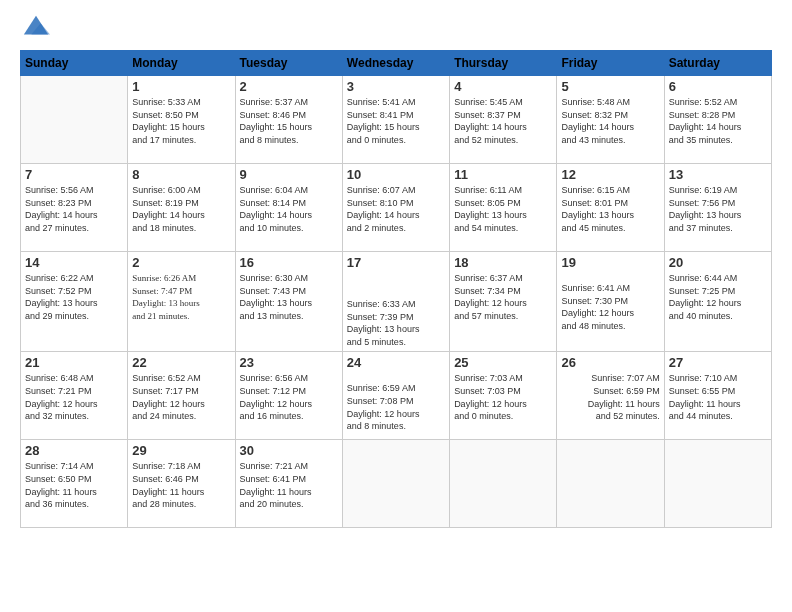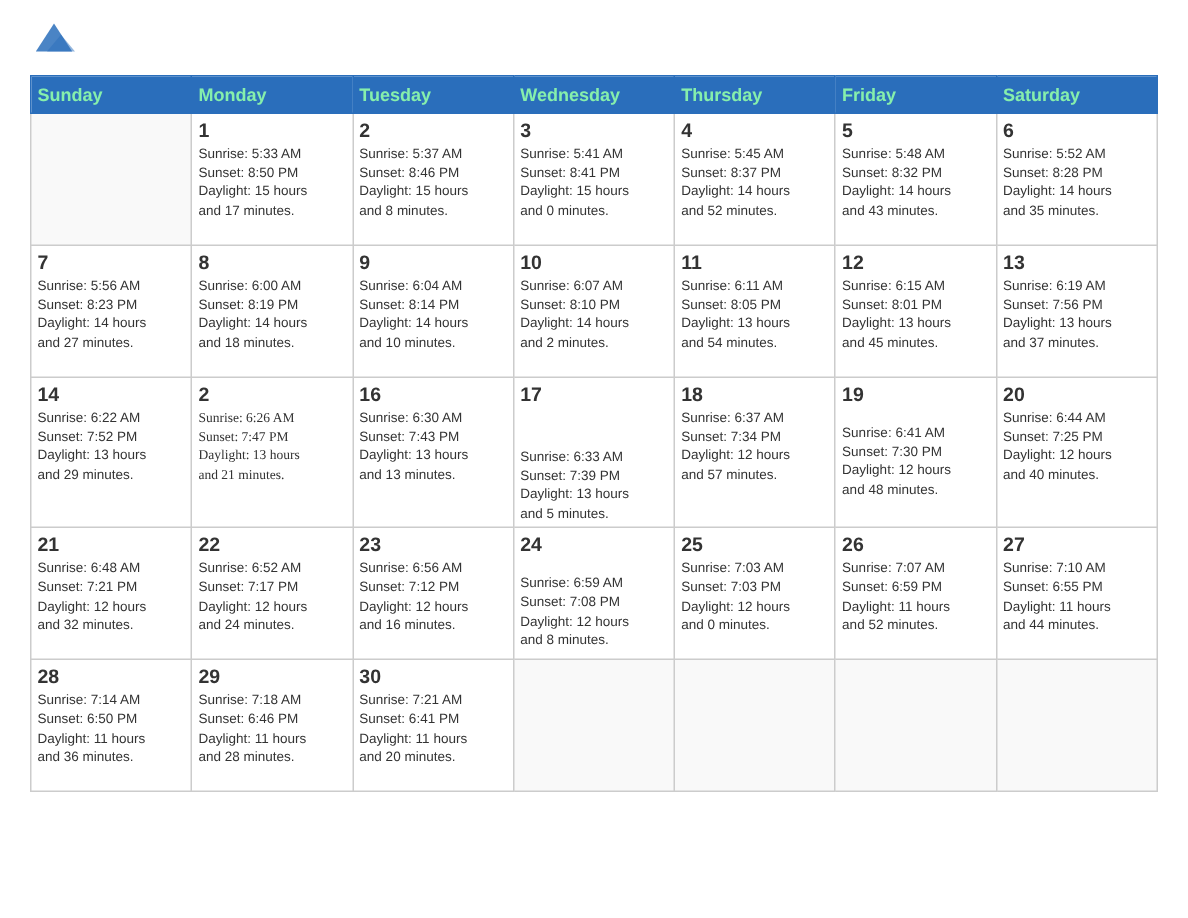--- a/index.html
+++ b/index.html
@@ -61,21 +61,21 @@
       font-size: 14px;
       color: #555;
     }
     table {
       width: 100%;
       border-collapse: collapse;
       table-layout: fixed;
     }
     th {
       background-color: #2a6ebb;
-      color: #86efac;
+      color: #000000;
       font-size: 12px;
       font-weight: bold;
       padding: 5px 4px;
       text-align: left;
       border: 1px solid #2a6ebb;
     }
     td {
       vertical-align: top;
       border: 1px solid #ccc;
       padding: 3px 4px;
@@ -311,21 +311,21 @@
           </td>
           <td>
             <span class="day-number">25</span>
             <div class="day-info" style="white-space: pre-line;">Sunrise: 7:03 AM
 Sunset: 7:03 PM
 Daylight: 12 hours
 and 0 minutes.</div>
           </td>
           <td>
             <span class="day-number">26</span>
-            <div class="day-info" style="white-space: pre-line;">Sunrise: 7:07 AM
+            <div class="day-info" style="white-space: pre-line; text-align: right;">Sunrise: 7:07 AM
 Sunset: 6:59 PM
 Daylight: 11 hours
 and 52 minutes.</div>
           </td>
           <td>
             <span class="day-number">27</span>
             <div class="day-info" style="white-space: pre-line;">Sunrise: 7:10 AM
 Sunset: 6:55 PM
 Daylight: 11 hours
 and 44 minutes.</div>

